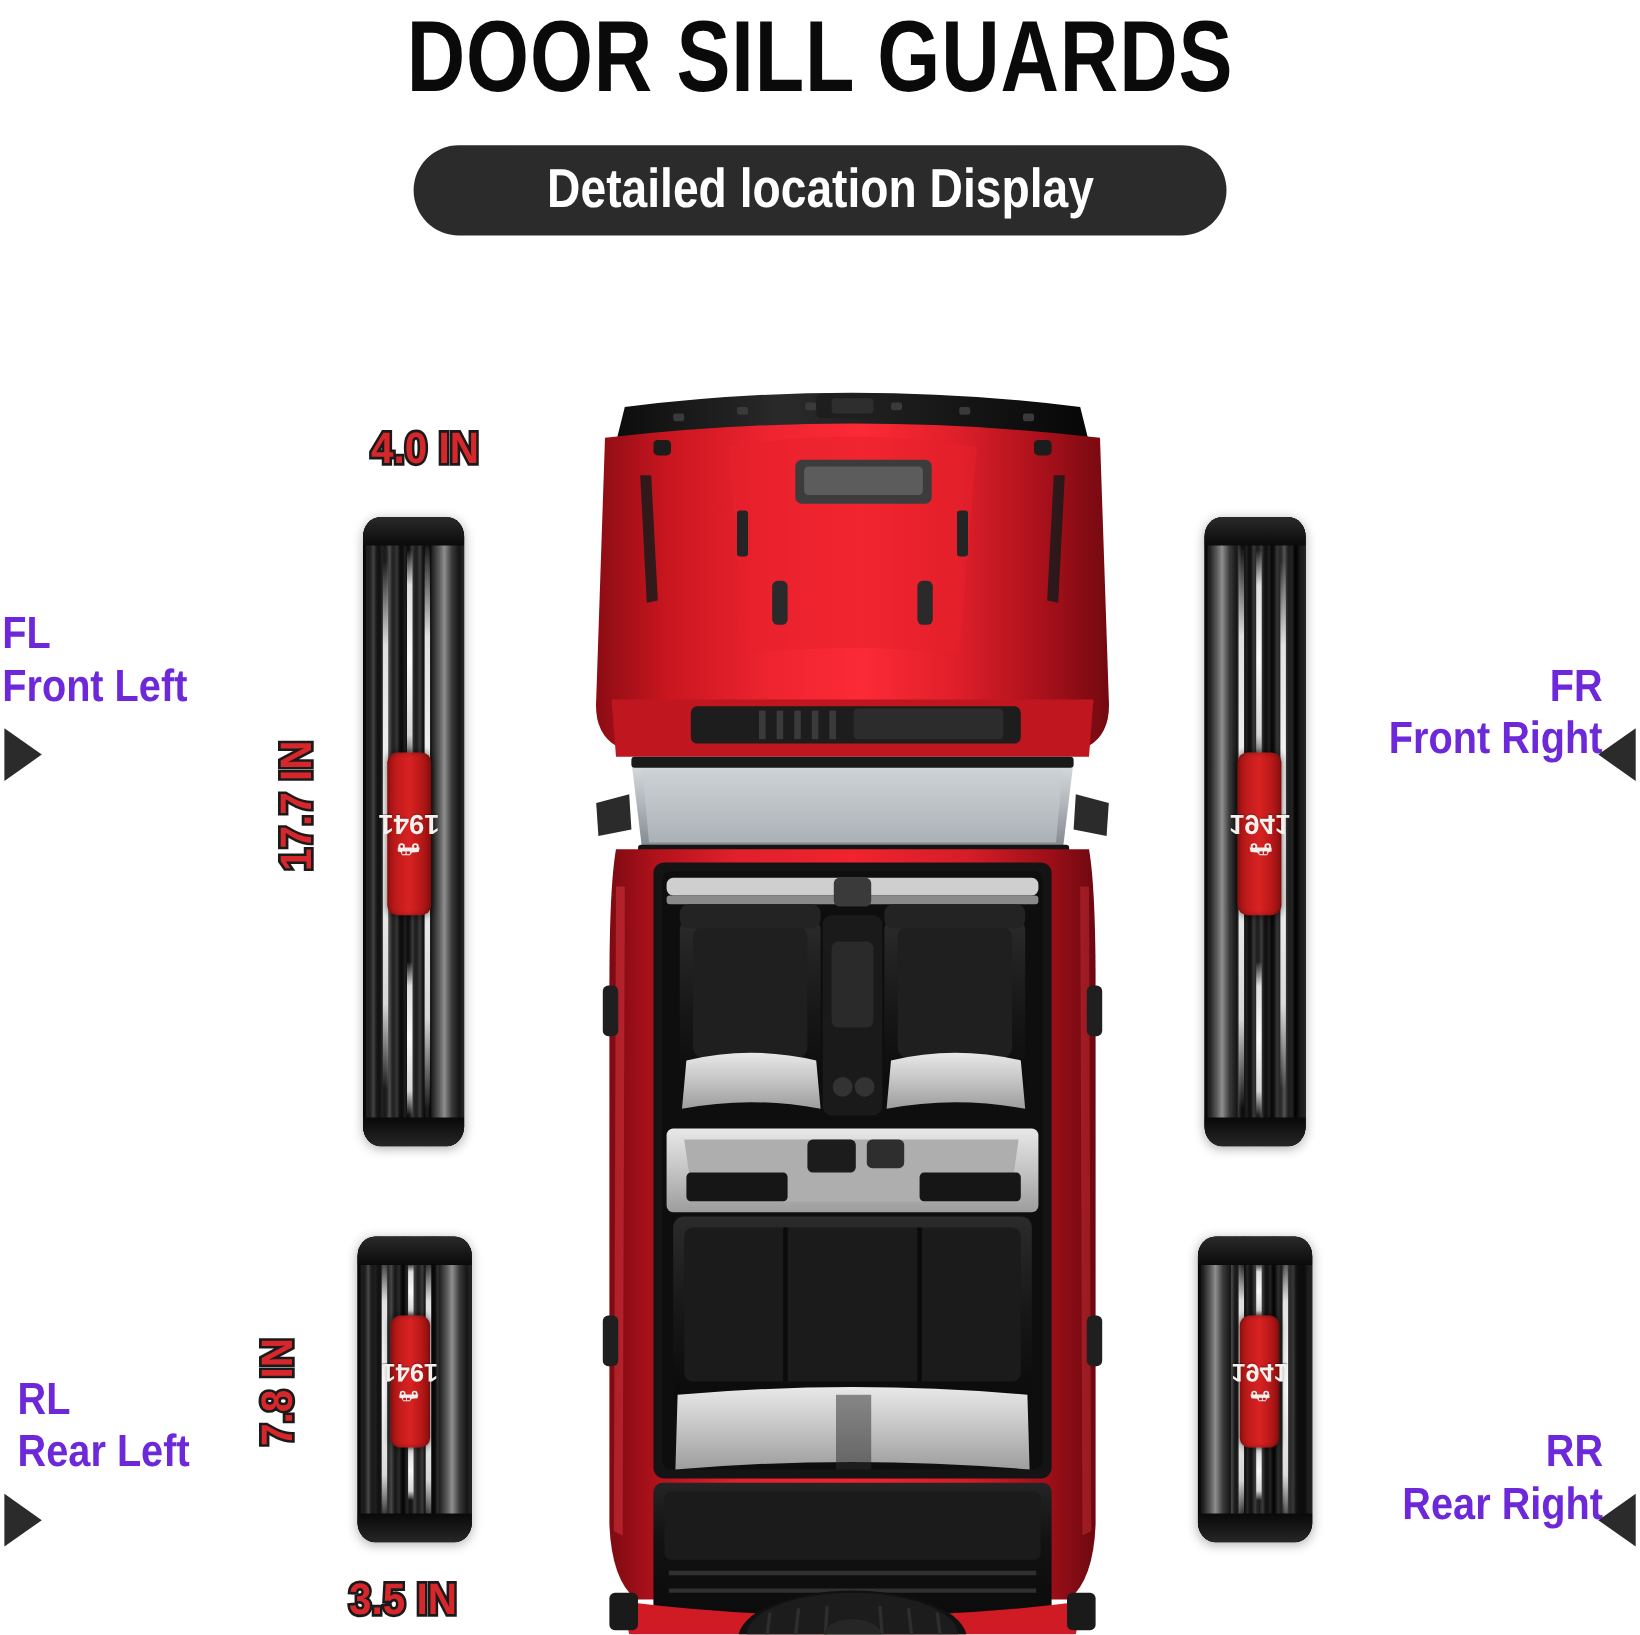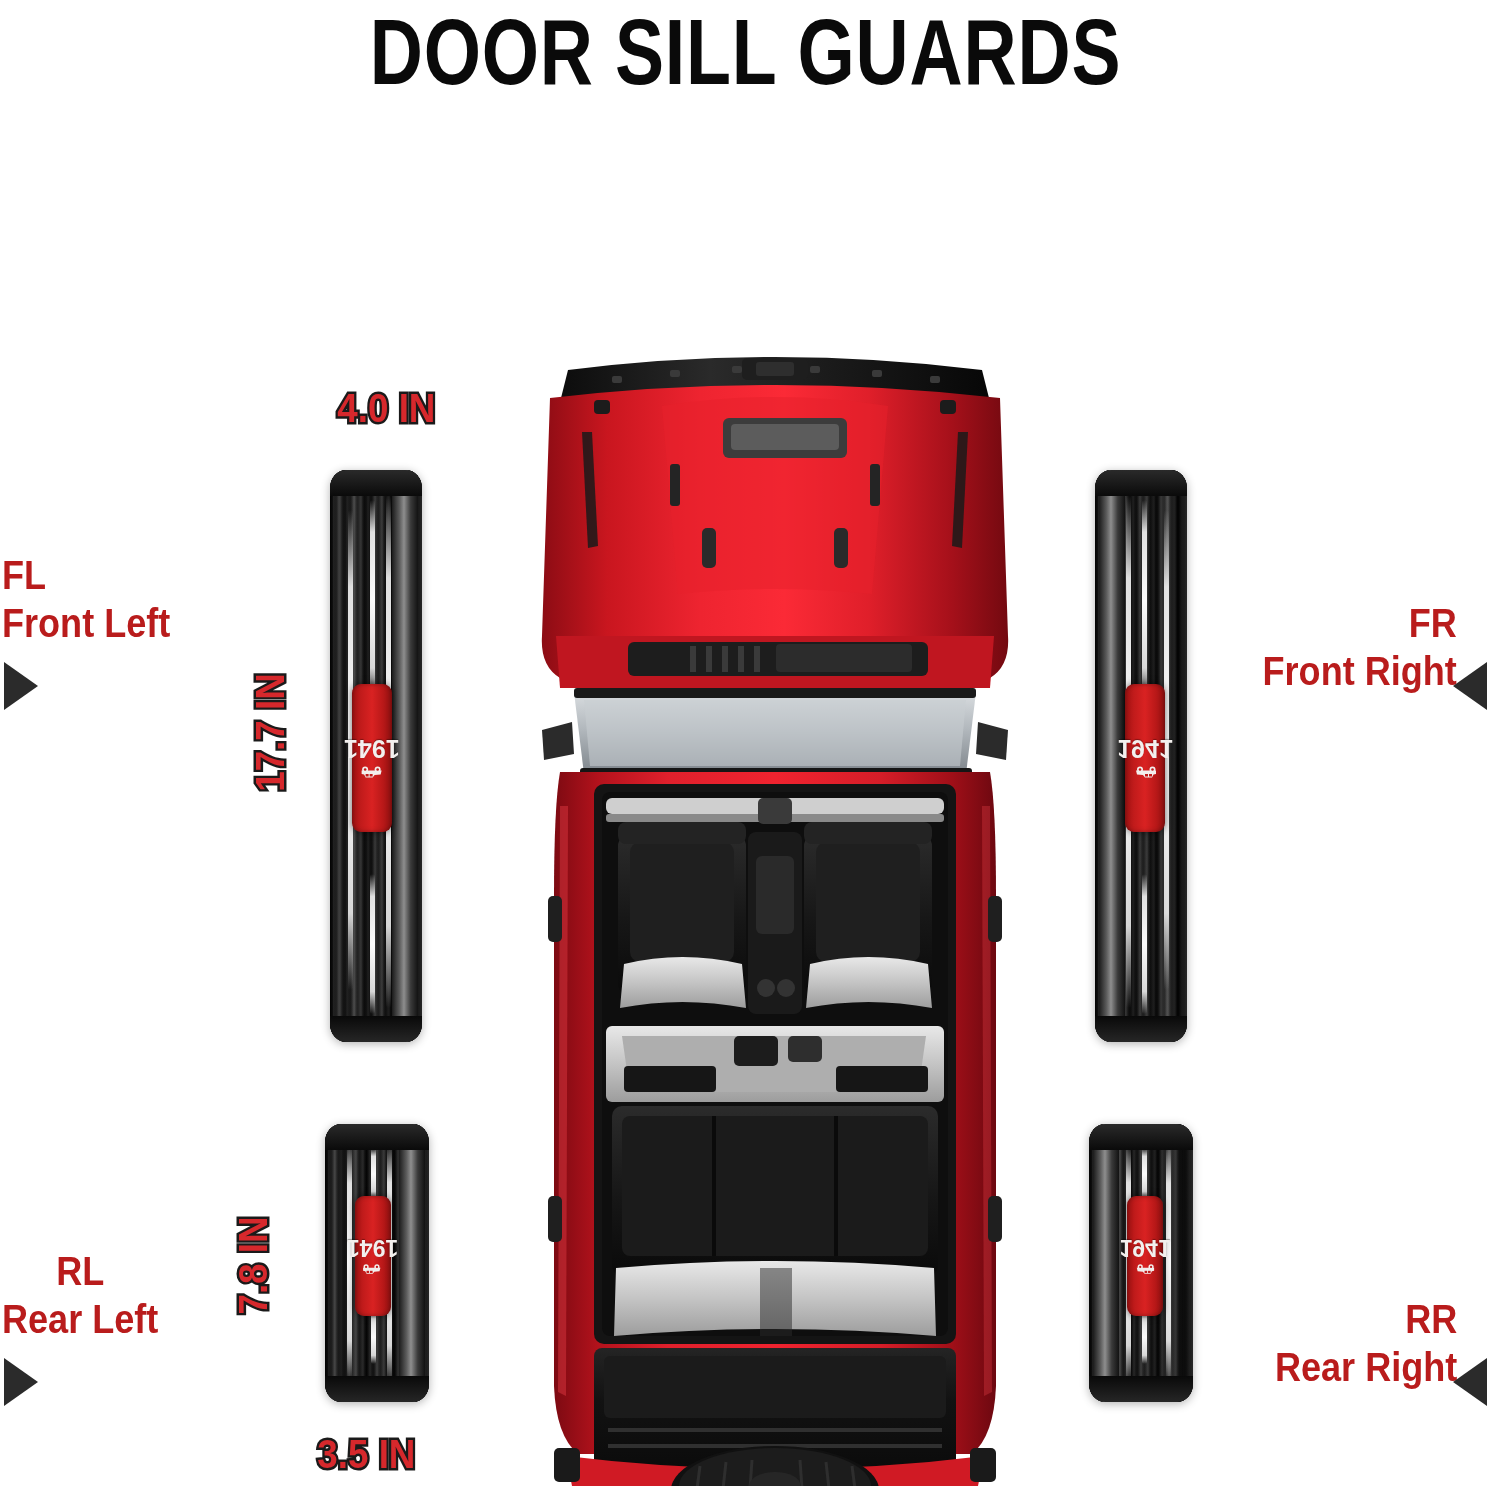--- a/index.html
+++ b/index.html
@@ -33,32 +33,32 @@
     padding:14px 74px 18px;
     font-size:50px;
     font-weight:700;
     line-height:1.0;
   }
   #subtitle-pill span { display:inline-block; transform:scaleX(0.84); }
 
   
   .corner-label {
     position:absolute;
-    color:#b91c1c;
+    color:#6d28d9;
     line-height:1.16;
     white-space:nowrap;
   }
   .corner-label .abbr { font-size:41px; font-weight:700; transform:scaleX(0.88); display:block; transform-origin:left top; }
   .corner-label .full { font-size:41px; font-weight:700; transform:scaleX(0.88); display:block; transform-origin:left top; }
   .corner-label.right .abbr,
   .corner-label.right .full { transform-origin:right top; }
   .corner-label.right { text-align:right;margin-top:48px; }
 
   #label-fl { left:2px;  top:552px; }
-  #label-rl { left:2px;  top:1248px;text-align:center; }
+  #label-rl { left:16px;  top:1248px; }
   #label-fr { right:34px; top:552px; }
   #label-rr { right:34px; top:1248px; }
 
   
   .arrow { position:absolute; width:0; height:0; }
   .arrow.right {
     border-top:24px solid transparent;
     border-bottom:24px solid transparent;
     border-left:34px solid #2b2b2b;
   }
@@ -182,20 +182,25 @@
 
   
   #vehicle { position:absolute; left:520px; top:336px; width:510px; height:1150px; }
   #vehicle svg { display:block; width:100%; height:100%; }
 </style>
 </head>
 <body>
 
 <div id="header">
   <div id="main-title">DOOR SILL GUARDS</div>
+  <div id="subtitle-wrap">
+    <div id="subtitle-pill">
+      <span>Detailed location Display</span>
+    </div>
+  </div>
 </div>
 
 <div class="corner-label" id="label-fl">
   <span class="abbr">FL</span>
   <span class="full">Front Left</span>
 </div>
 <div class="corner-label right" id="label-fr">
   <span class="abbr">FR</span>
   <span class="full">Front Right</span>
 </div>

